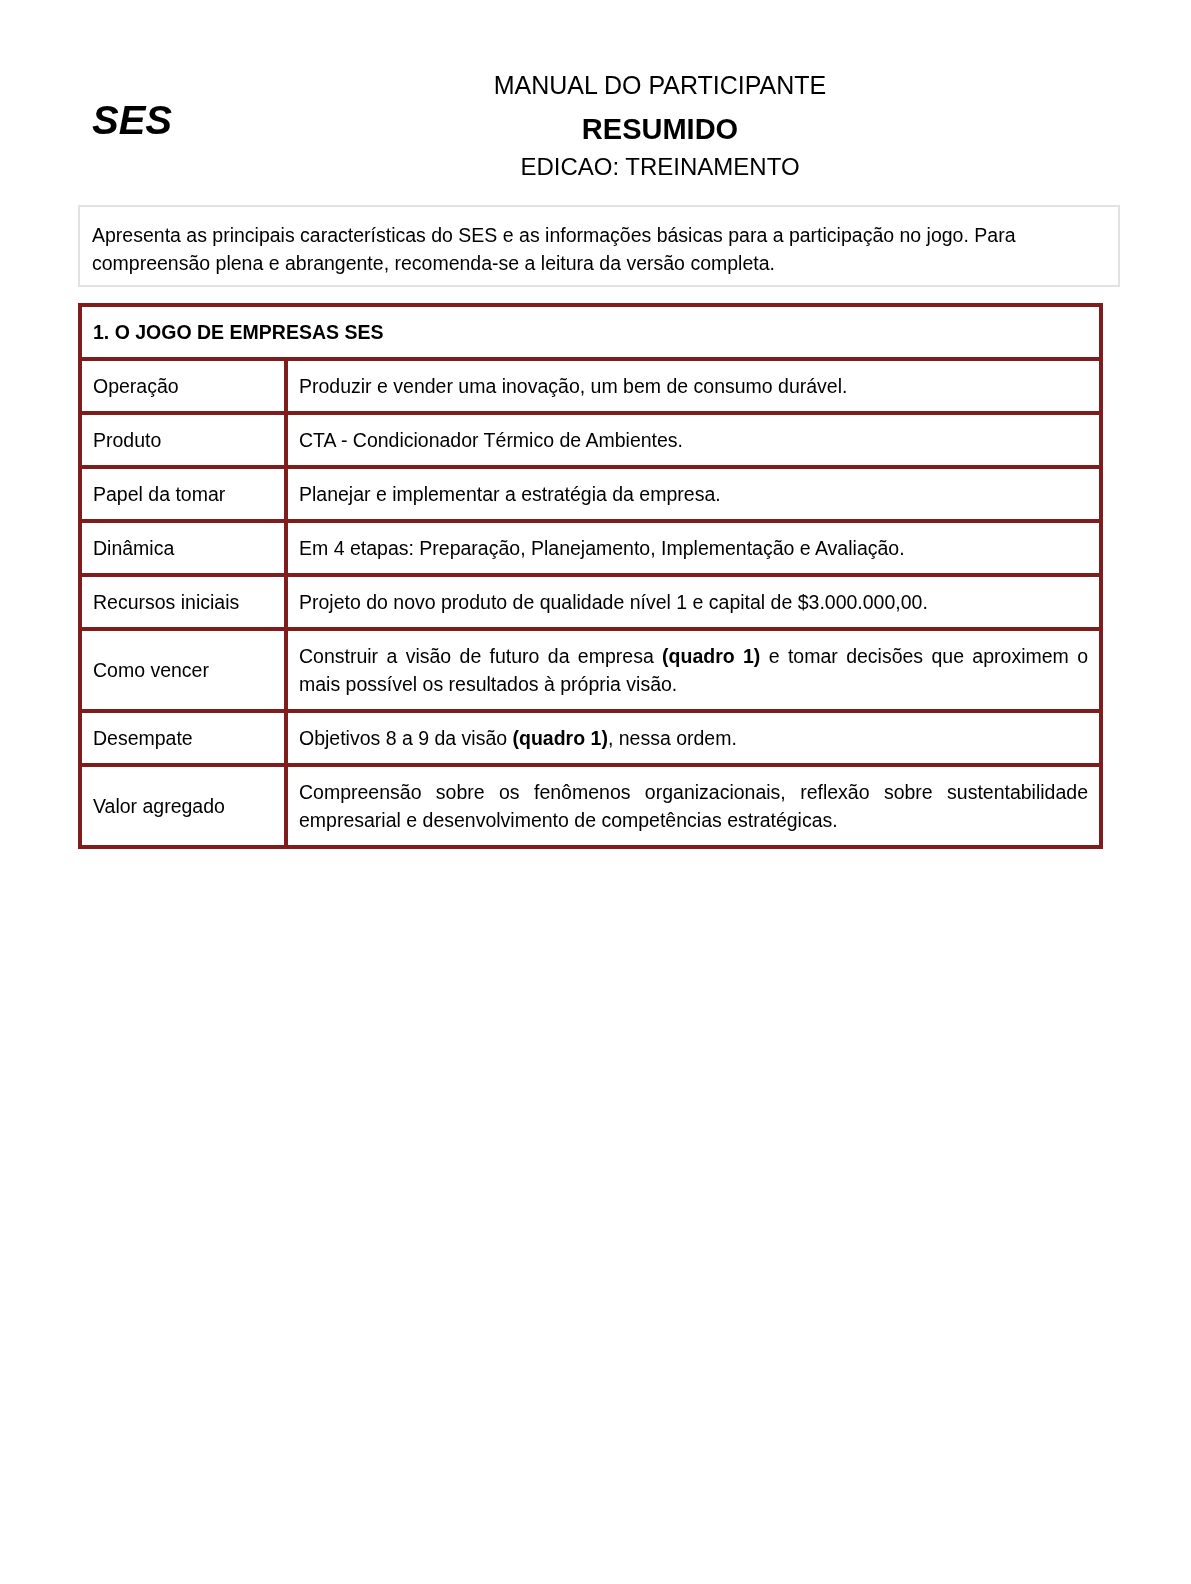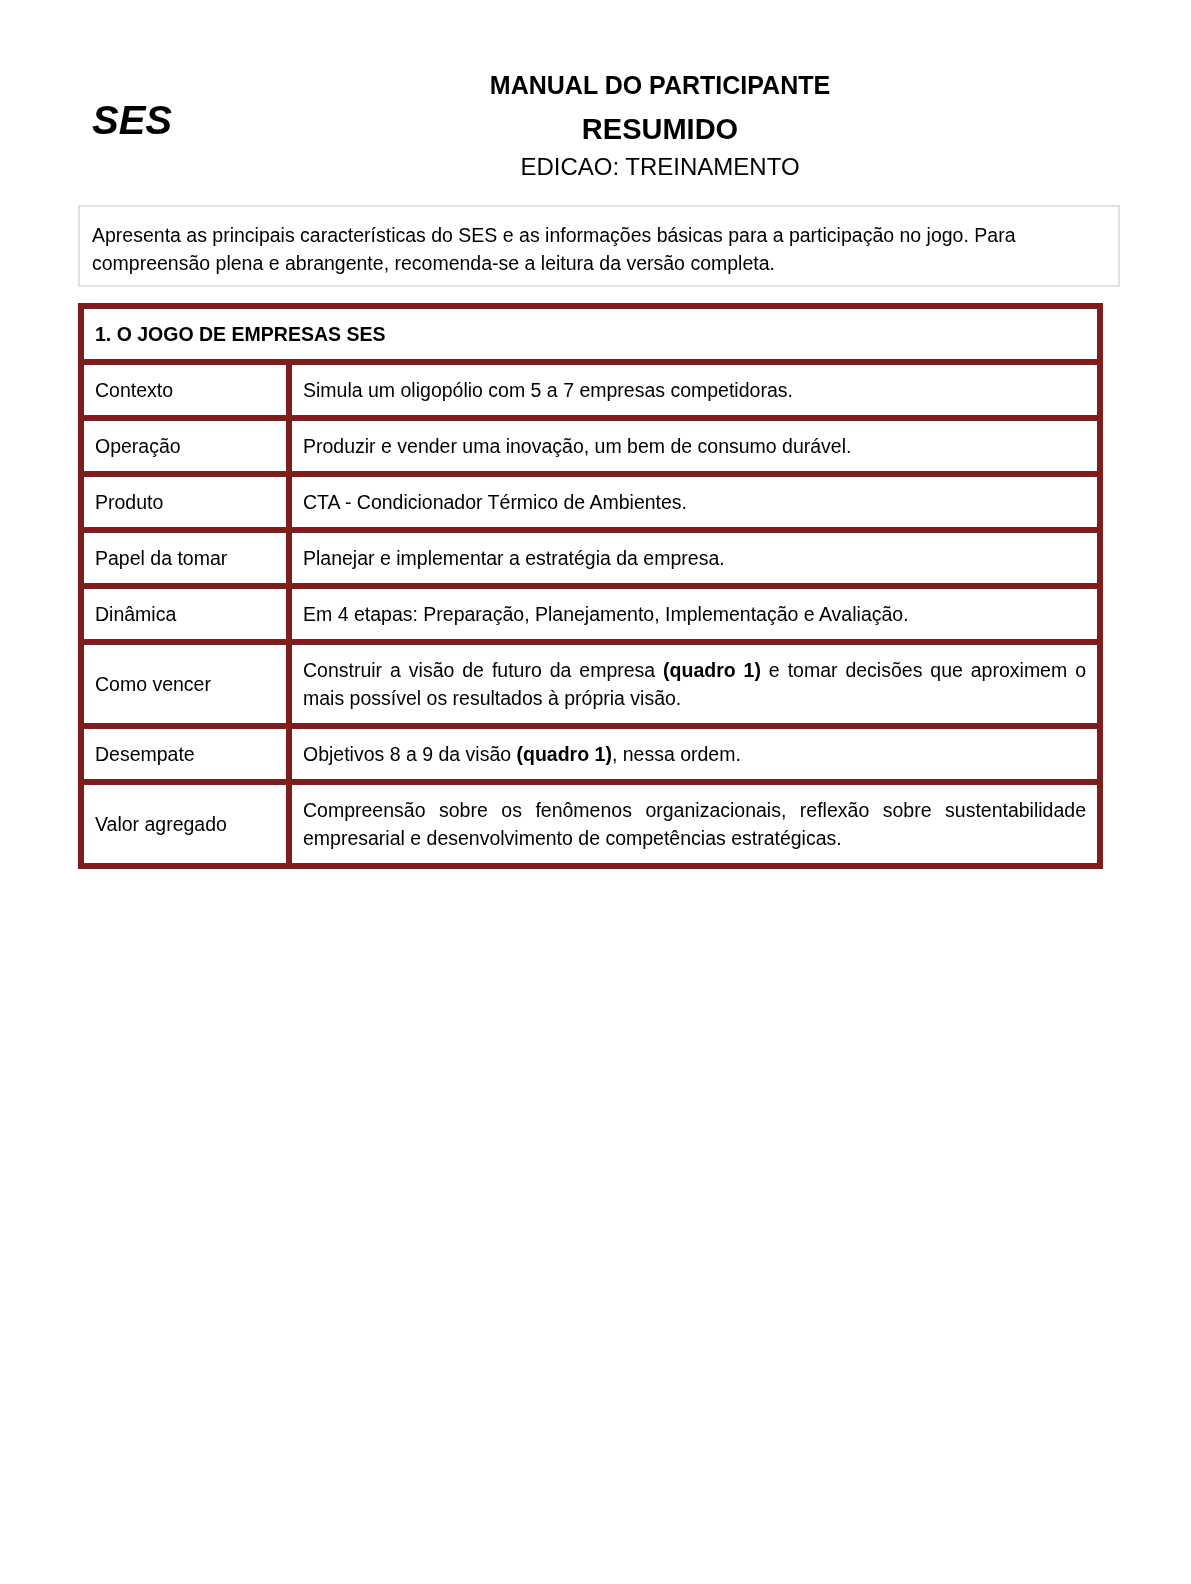--- a/index.html
+++ b/index.html
@@ -7,33 +7,33 @@
     width: 1191px; height: 1584px; position: relative; overflow: hidden;
     font-family: "Liberation Sans", sans-serif; color: #000;
   }
   .logo {
     position: absolute; left: 92px; top: 98px;
     font-size: 40px; font-weight: bold; font-style: italic;
   }
   .title-block {
     position: absolute; left: 460px; width: 400px; top: 68px; text-align: center;
   }
-  .title1 { font-size: 25px; font-weight: bold; line-height: 34px; }
+  .title1 { font-size: 25px; font-weight: normal; line-height: 34px; }
   .title2 { font-size: 29px; font-weight: bold; line-height: 38px; margin-top: 8px; }
   .edition { font-size: 24px; line-height: 26px; margin-top: 6px; }
   .intro {
     position: absolute; left: 78px; top: 205px; width: 1042px; height: 82px;
     border: 2px solid #e2e2e2; box-sizing: border-box;
     padding: 14px 12px; font-size: 19.5px; line-height: 28px;
   }
   table.main {
     position: absolute; left: 78px; top: 303px; width: 1025px;
     border-collapse: collapse; font-size: 19.5px;
   }
-  table.main td { border: 6px solid #7f1d1d; padding: 0 11px; vertical-align: middle; }
+  table.main td { border: 4px solid #7f1d1d; padding: 0 11px; vertical-align: middle; }
   .section-head td { height: 50px; font-weight: bold; }
   .row td { height: 50px; }
   .row.tall td { height: 78px; }
   .label-cell { width: 180px; }
   .value-cell { line-height: 28px; text-align: justify; }
   b { font-weight: bold; }
 </style>
 </head>
 <body>
 
@@ -46,38 +46,38 @@
 </div>
 
 <div class="intro">Apresenta as principais características do SES e as informações básicas para a participação no jogo. Para compreensão plena e abrangente, recomenda-se a leitura da versão completa.</div>
 
 <table class="main">
   <tbody>
       <tr class="section-head">
     <td colspan="2">1. O JOGO DE EMPRESAS SES</td>
   </tr>
   <tr class="row">
-    <td class="label-cell">Contexto</td>
-    <td class="value-cell">Simula um oligopólio com 5 a 7 empresas competidoras.</td>
-  </tr>
-  <tr class="row">
     <td class="label-cell">Operação</td>
     <td class="value-cell">Produzir e vender uma inovação, um bem de consumo durável.</td>
   </tr>
   <tr class="row">
     <td class="label-cell">Produto</td>
     <td class="value-cell">CTA - Condicionador Térmico de Ambientes.</td>
   </tr>
   <tr class="row">
     <td class="label-cell">Papel da tomar</td>
     <td class="value-cell">Planejar e implementar a estratégia da empresa.</td>
   </tr>
   <tr class="row">
     <td class="label-cell">Dinâmica</td>
     <td class="value-cell">Em 4 etapas: Preparação, Planejamento, Implementação e Avaliação.</td>
+  </tr>
+  <tr class="row">
+    <td class="label-cell">Recursos iniciais</td>
+    <td class="value-cell">Projeto do novo produto de qualidade nível 1 e capital de $3.000.000,00.</td>
   </tr>
   <tr class="row tall">
     <td class="label-cell">Como vencer</td>
     <td class="value-cell"><span>Construir a visão de futuro da empresa </span><b>(quadro 1)</b><span> e tomar decisões que aproximem o mais possível os resultados à própria visão.</span></td>
   </tr>
   <tr class="row">
     <td class="label-cell">Desempate</td>
     <td class="value-cell"><span>Objetivos 8 a 9 da visão </span><b>(quadro 1)</b><span>, nessa ordem.</span></td>
   </tr>
   <tr class="row tall">

